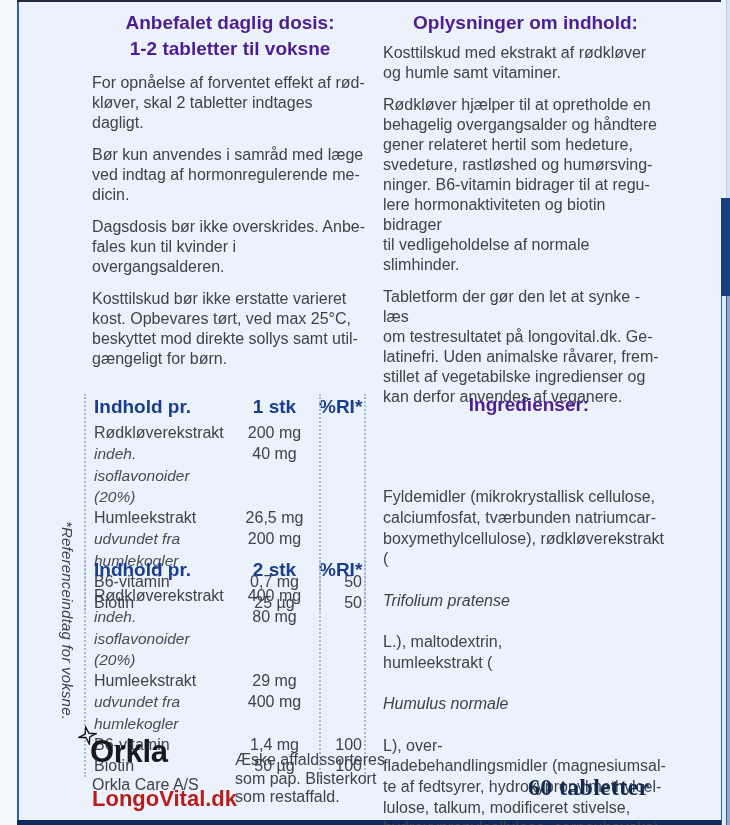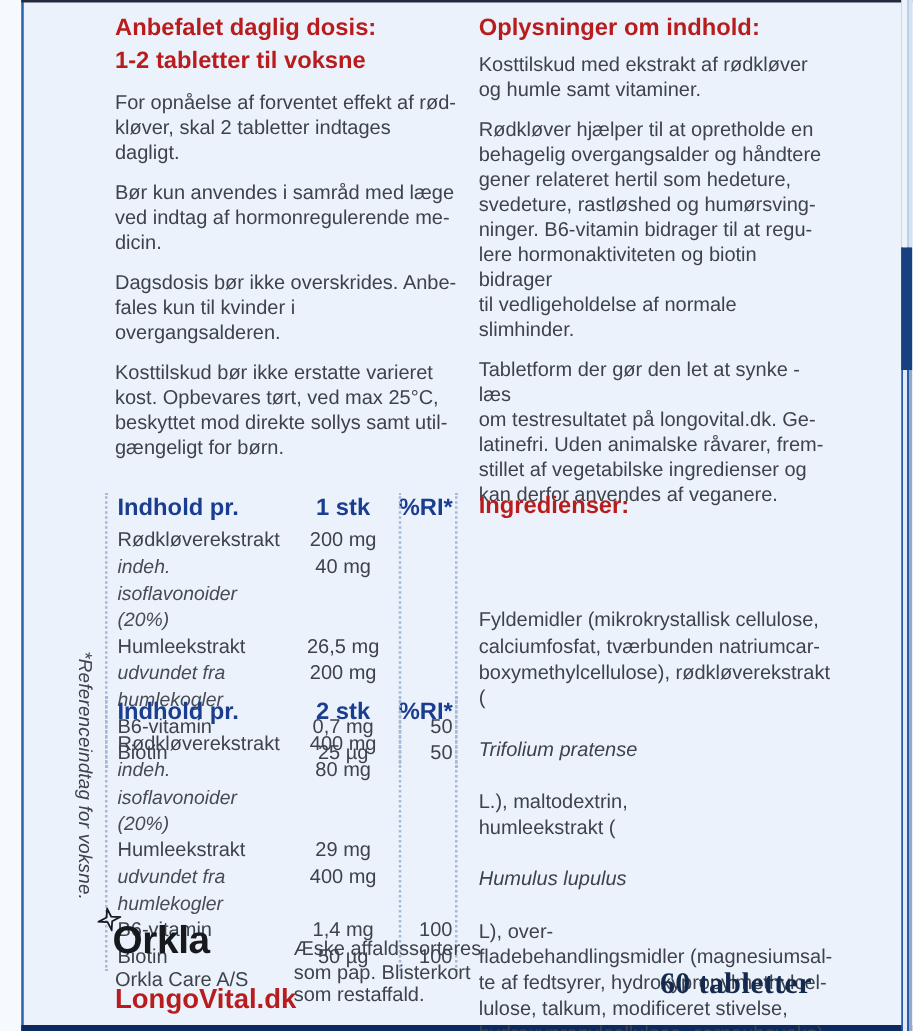--- a/index.html
+++ b/index.html
@@ -15,21 +15,21 @@
   .border-left{position:absolute;left:17px;top:0;width:2px;height:825px;background:#2b63ab;}
   .border-top{position:absolute;left:17px;top:0;width:713px;height:2px;background:#222b3c;}
   .border-bottom{position:absolute;left:17px;top:820px;width:713px;height:5px;background:#0d2a5e;}
   .right-zone{position:absolute;left:721px;top:0;width:9px;height:825px;
     background:linear-gradient(to right,#2a5ca6 0 1.5px,#e2ecf8 1.5px 5px,#2a5ca6 5px 6.5px,#95aacb 6.5px 9px);}
   .right-zone .light-top{position:absolute;left:0;top:0;width:9px;height:198px;
     background:linear-gradient(to right,#edf3fb 0 5px,#bcd0e8 5px 6.5px,#d7e3f3 6.5px 9px);}
   .right-zone .dark-block{position:absolute;left:0;top:198px;width:9px;height:98px;background:#16407f;}
 
   
-  h1,h2{margin:0;font-size:19px;font-weight:700;color:#b91c1c;line-height:26px;white-space:pre-line;}
+  h1,h2{margin:0;font-size:19px;font-weight:700;color:#4c1d95;line-height:26px;white-space:pre-line;text-align:center;}
 
   
   .col-left{position:absolute;left:92px;top:10px;width:276px;}
   .col-right{position:absolute;left:383px;top:10px;width:285px;}
   .paras{margin-top:0;}
   .col-left .paras{margin-top:11px;}
   .col-right .paras{margin-top:7px;}
   .para{white-space:pre-line;font-size:16px;line-height:20px;color:#3e434a;margin-bottom:12px;}
 
   
@@ -226,21 +226,21 @@
         <span>Fyldemidler (mikrokrystallisk cellulose,
 calciumfosfat, tværbunden natriumcar-
 boxymethylcellulose), rødkløverekstrakt
 (</span>
       
         <span class="it">Trifolium pratense</span>
       
         <span> L.), maltodextrin,
 humleekstrakt (</span>
       
-        <span class="it">Humulus lupulus</span>
+        <span class="it">Humulus normale</span>
       
         <span> L), over-
 fladebehandlingsmidler (magnesiumsal-
 te af fedtsyrer, hydroxypropylmethylcel-
 lulose, talkum, modificeret stivelse,
 hydroxypropylcellulose, carnaubavoks),
 fugtighedsbevarende middel (glycerol)
 pyridoxinhydrochlorid, mellemkædet
 triglycerider (fra kokosolie), D-biotin.</span>
       </div>

